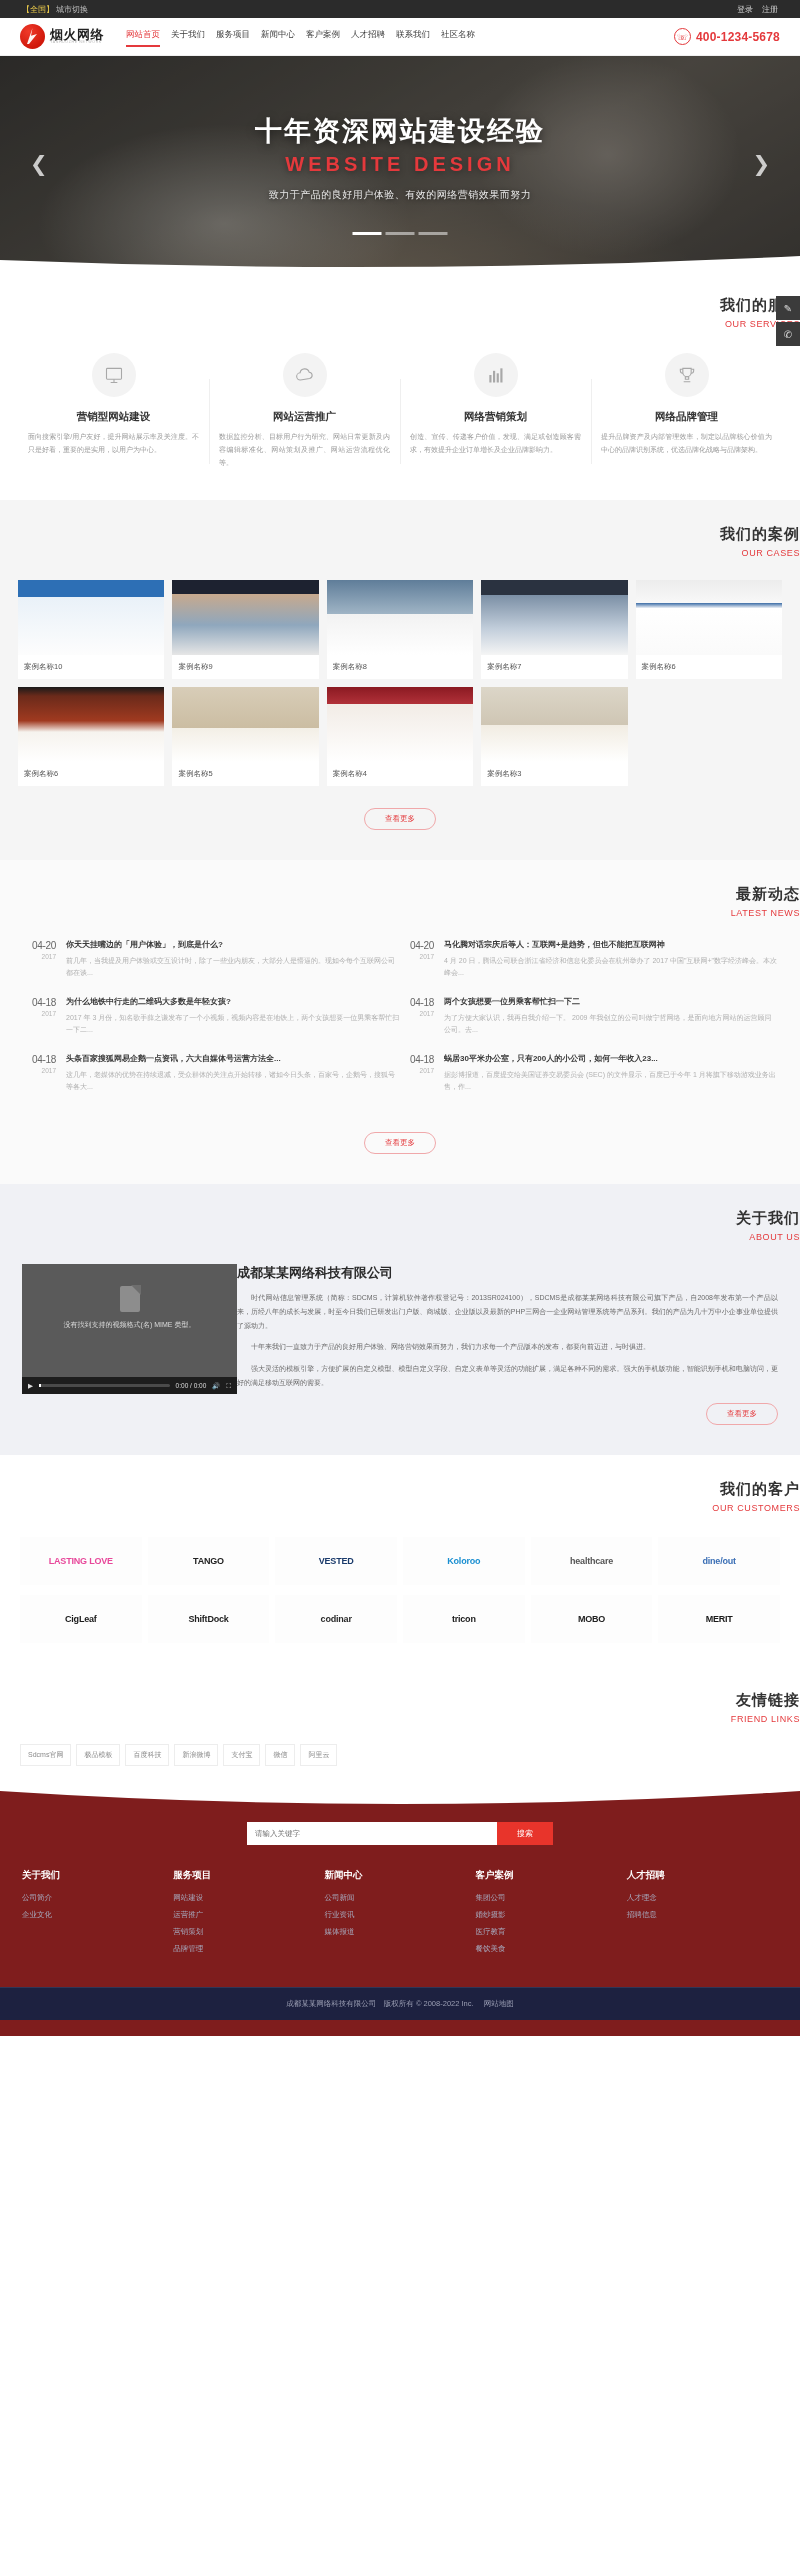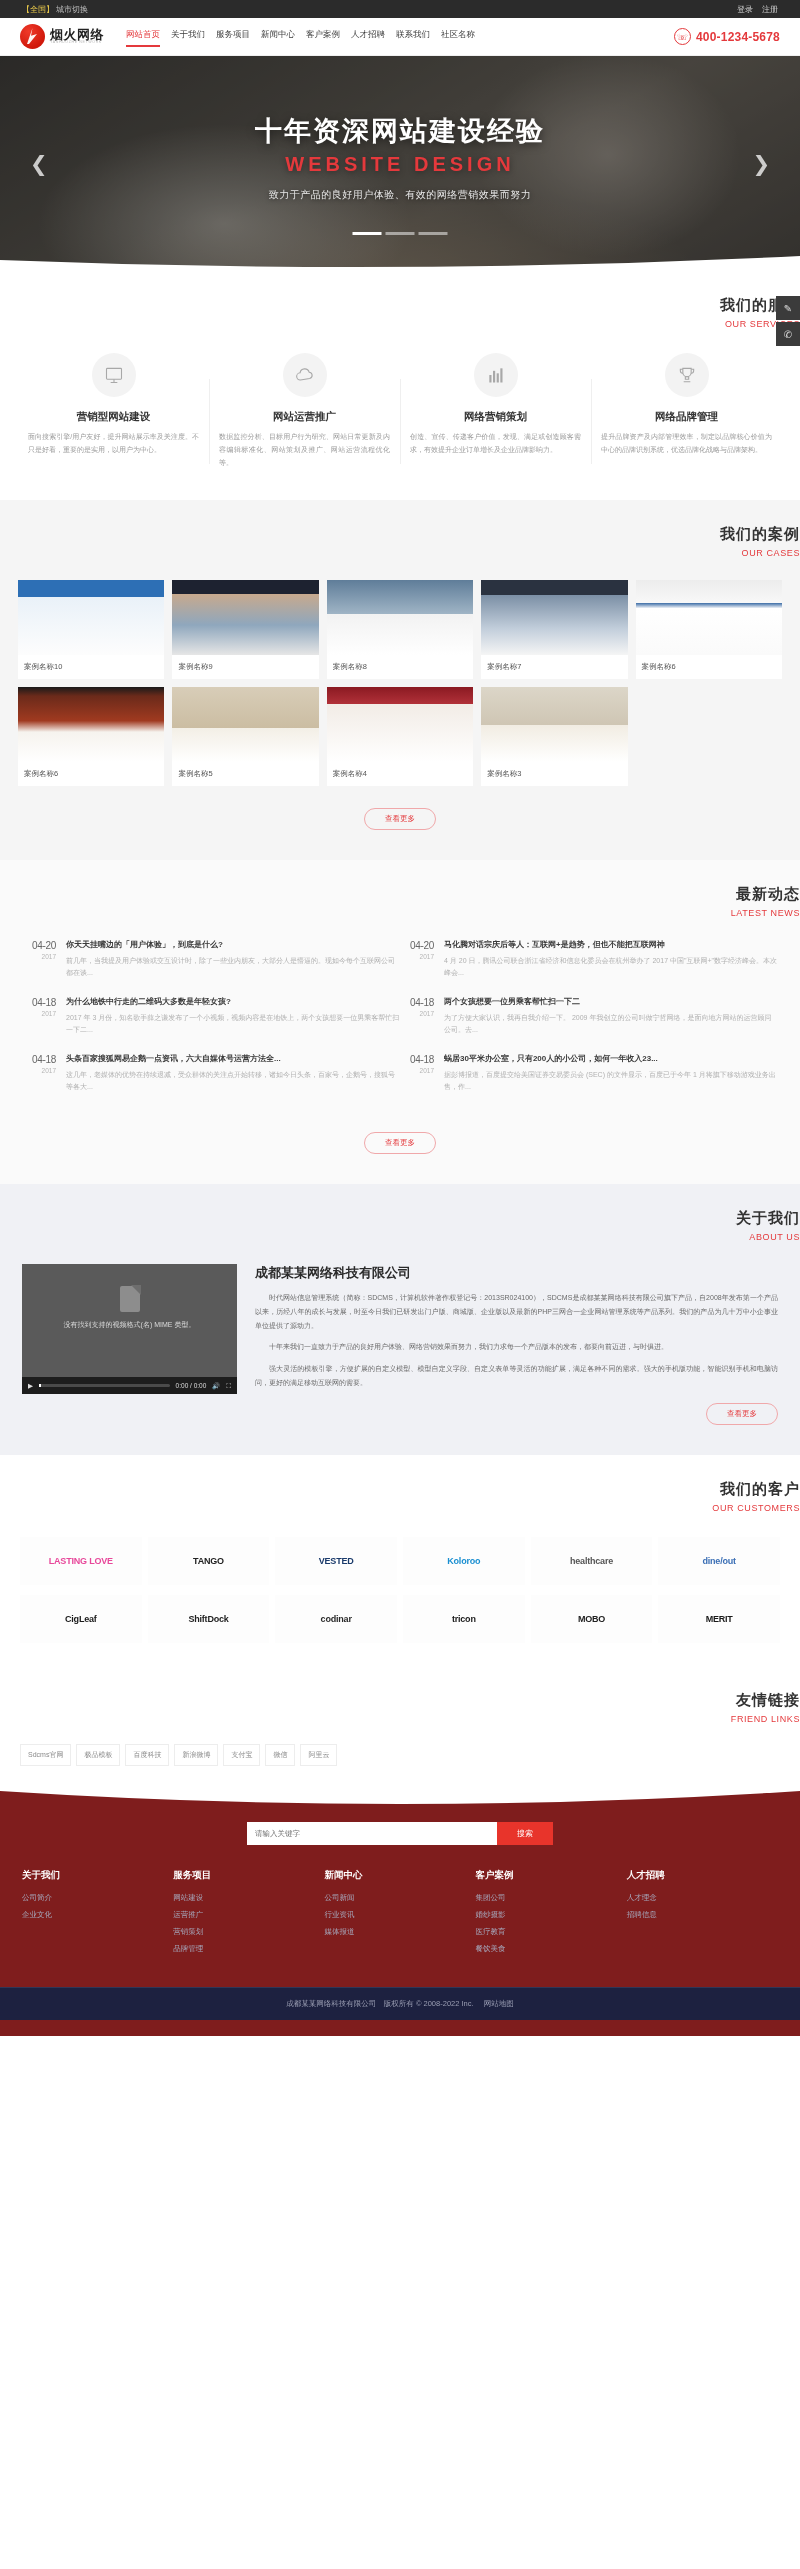--- a/index.html
+++ b/index.html
@@ -155,21 +155,21 @@
   .news-col { flex:1; }
   .news-item { display:flex; gap:10px; margin-bottom:17px; }
   .news-date { width:34px; text-align:right; flex-shrink:0; }
   .news-date .d { font-size:10px; color:#666; letter-spacing:-.3px; }
   .news-date .y { font-size:6.5px; color:#b5b5b5; margin-top:2px; }
   .news-body h4 { font-size:8px; color:#3a3a3a; font-weight:bold; margin-bottom:5px; line-height:1.3; }
   .news-body p { font-size:7px; color:#b0b0b0; line-height:1.75; }
 
   
   .about { background:#f0f1f5; padding:25px 0 30px; }
-  .about-wrap { display:flex; gap:18px; padding:0 22px; margin-top:22px; }
+  .about-wrap { display:flex; padding:0 22px; margin-top:22px; }
   .video-box {
     width:215px; flex-shrink:0; background:#5a5a5a; height:130px;
     position:relative; color:#dcdcdc;
   }
   .video-msg {
     position:absolute; left:10px; right:10px; top:56px;
     font-size:7px; text-align:center; line-height:1.5;
   }
   .video-icon {
     position:absolute; left:50%; top:22px; transform:translateX(-50%);

